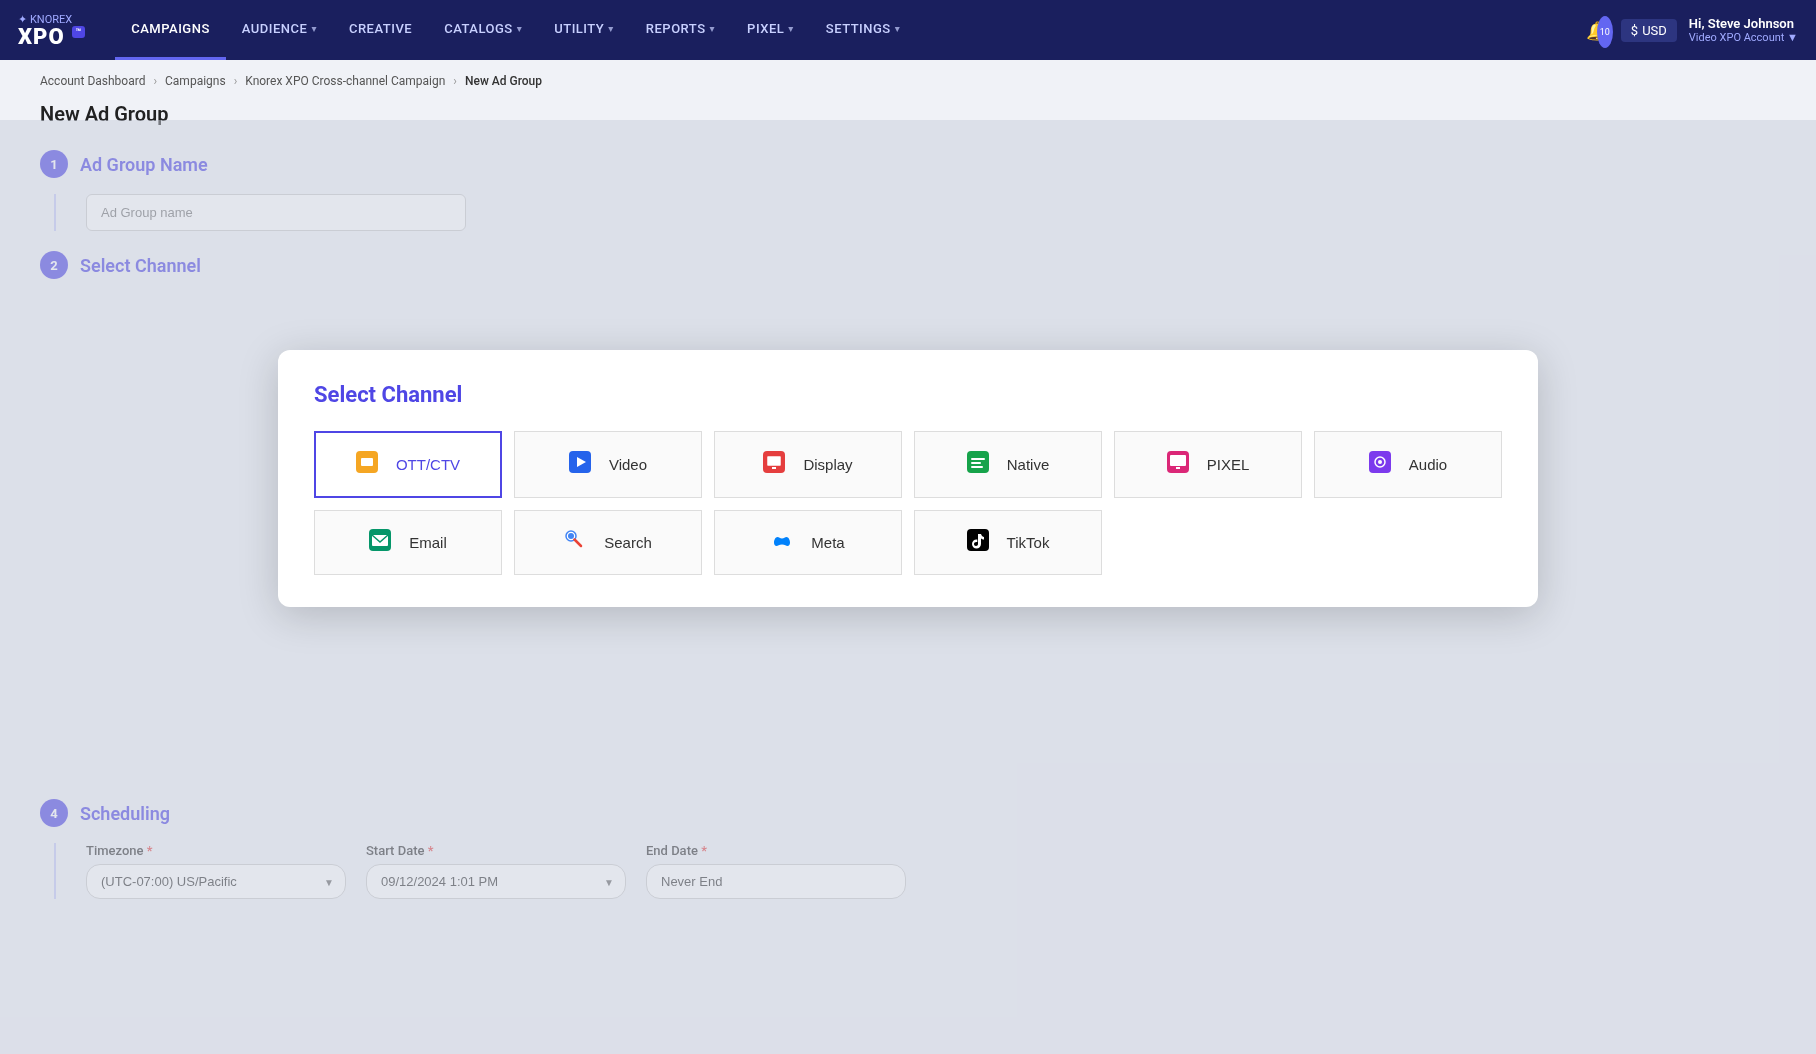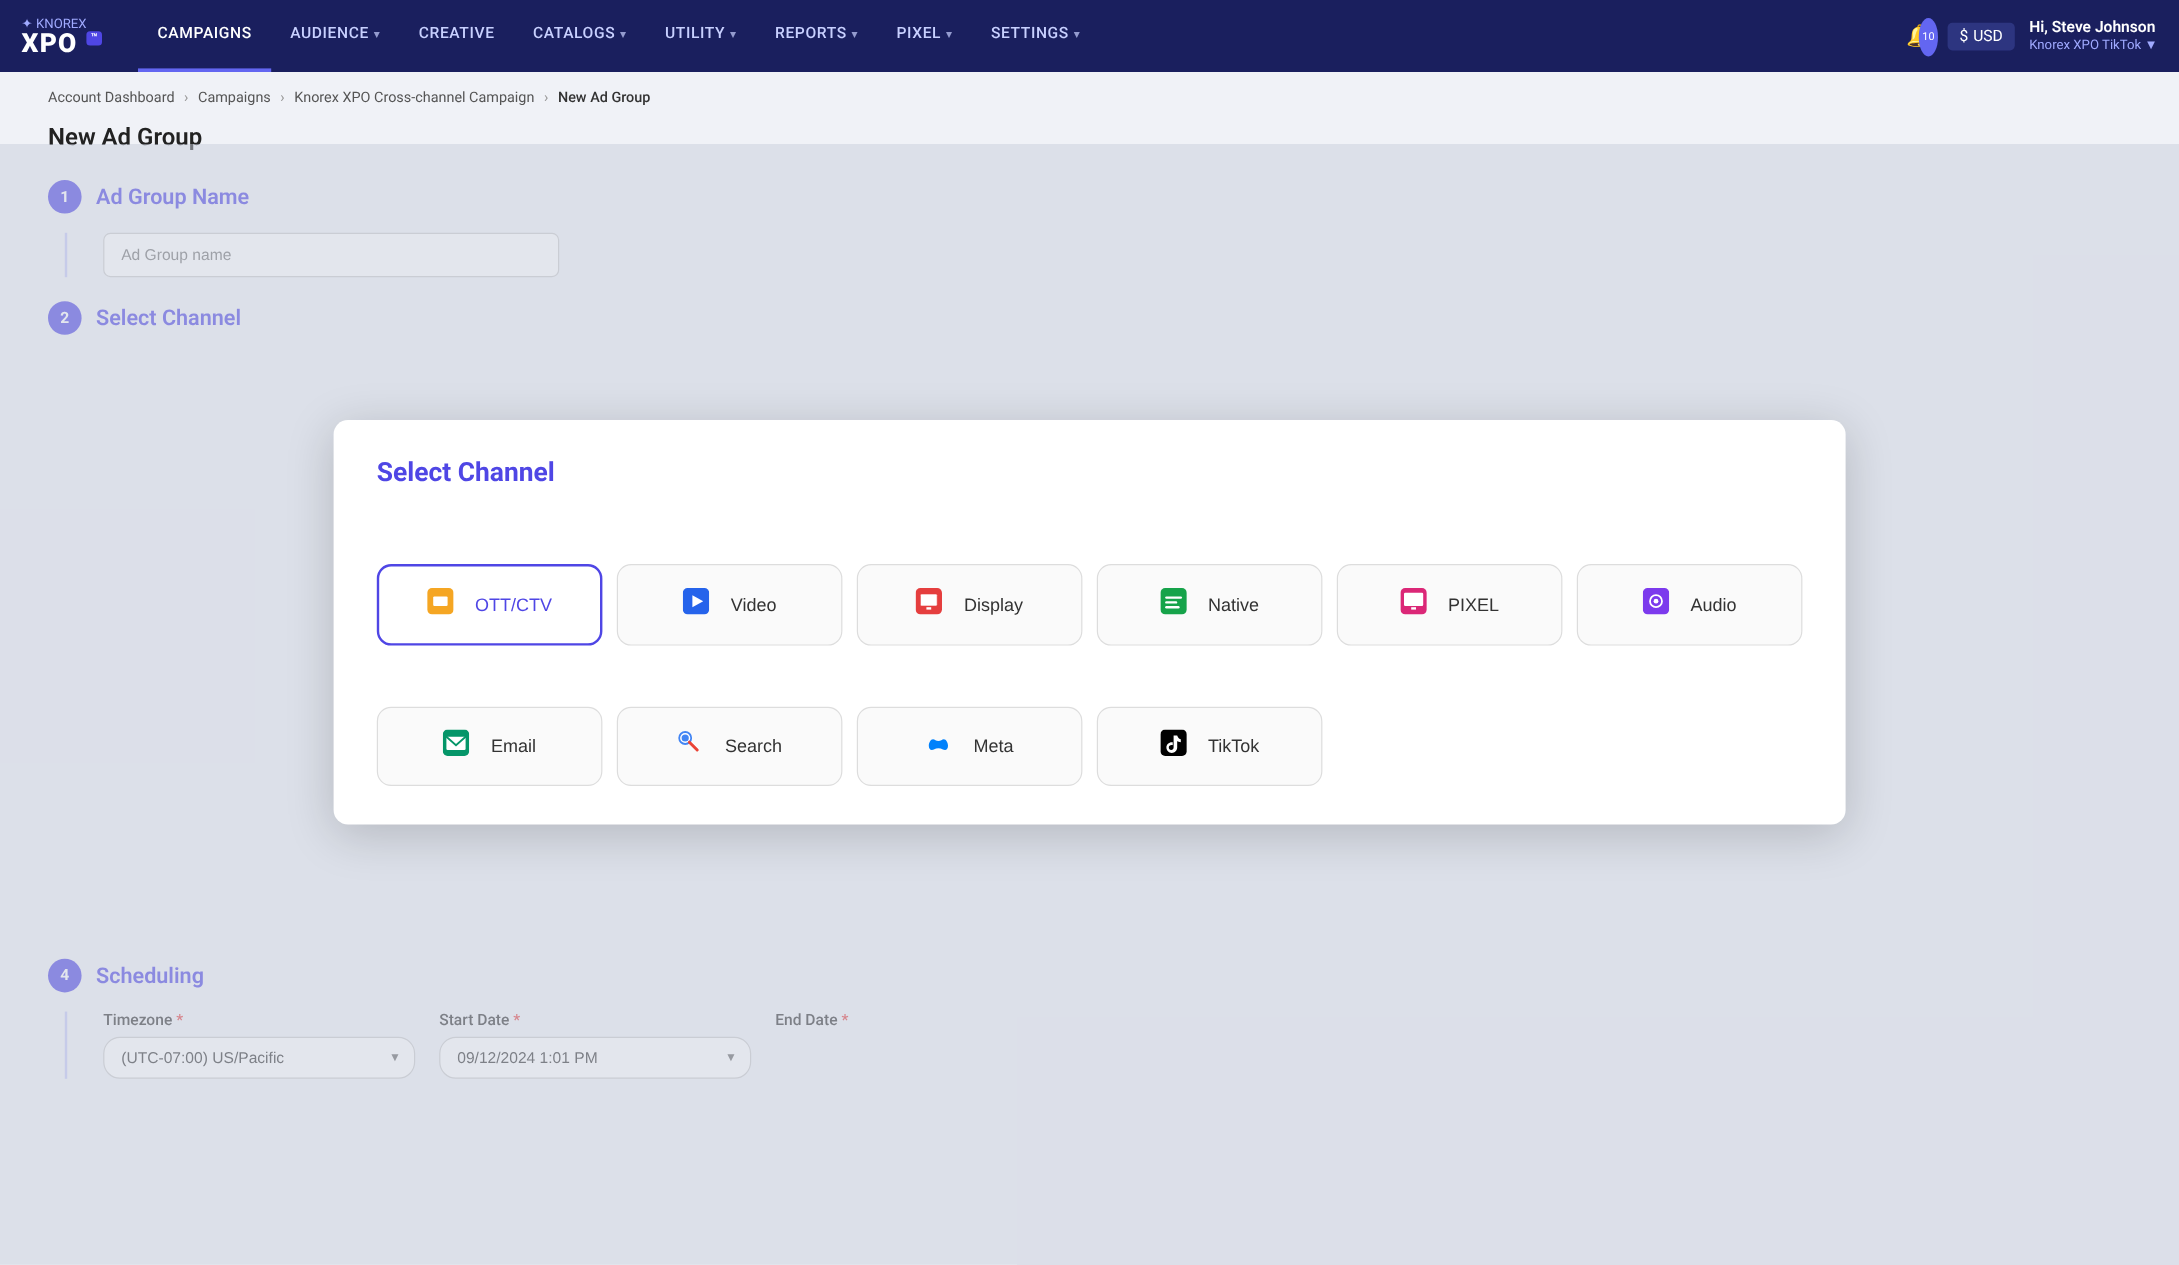--- a/index.html
+++ b/index.html
@@ -229,33 +229,32 @@
       gap: 12px;
       margin-bottom: 12px;
     }
     .channel-grid-row2 {
       display: grid;
       grid-template-columns: repeat(6, 1fr);
       gap: 12px;
     }
     .channel-btn {
       border: 1px solid #ddd;
-      border-radius: 12px;
+      border-radius: 0;
       padding: 18px 12px;
       display: flex;
       align-items: center;
       justify-content: center;
       gap: 18px;
       font-size: 15px;
       font-weight: 500;
       color: #333;
       background: #fafafa;
       cursor: pointer;
       transition: all 0.15s;
-      margin-top: 39px;
     }
     .channel-btn.selected {
       border: 2px solid #4f46e5;
       background: white;
       color: #4f46e5;
     }
     .channel-icon {
       font-size: 20px;
     }
     .form-row {
@@ -366,21 +365,21 @@
     <div class="nav-bell">
       🔔
       <span class="nav-bell-badge">10</span>
     </div>
     <div class="nav-currency">
       <span>$</span>
       <span>USD</span>
     </div>
     <div class="nav-user">
       <div class="nav-user-name">Hi, Steve Johnson</div>
-      <div class="nav-user-sub">Knorex XPO  TikTok ▼</div>
+      <div class="nav-user-sub">Video XPO  Account ▼</div>
     </div>
   </div>
 </nav>
 
 <div class="page-wrapper">
 
   <div class="breadcrumb">
     <span class="breadcrumb-link">Account Dashboard</span>
     <span class="breadcrumb-sep">›</span>
     <span class="breadcrumb-link">Campaigns</span>
@@ -437,20 +436,21 @@
               <select class="form-select">
                 <option>09/12/2024 1:01 PM</option>
               </select>
             </div>
           </div>
           <div class="form-field">
             <label class="form-label">
               <span>End Date</span>
               <span class="form-label-req"> *</span>
             </label>
+            <input class="form-text-input" type="text" value="Never End" style="">
           </div>
         </div>
       </div>
     </div>
   </div>
 
   <div class="modal-overlay"></div>
 
   <div class="modal">
     <div class="modal-title">Select Channel</div>

